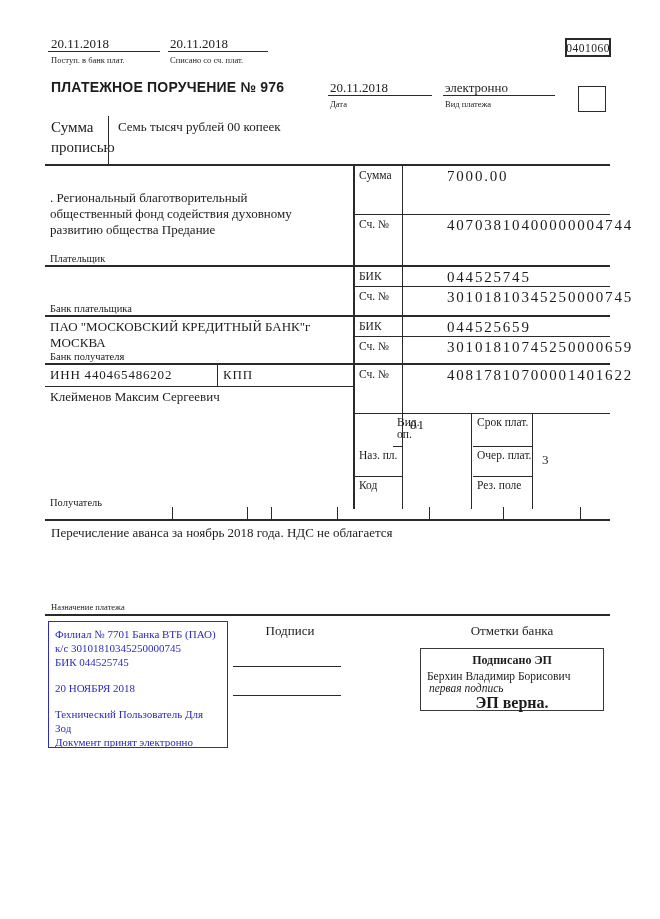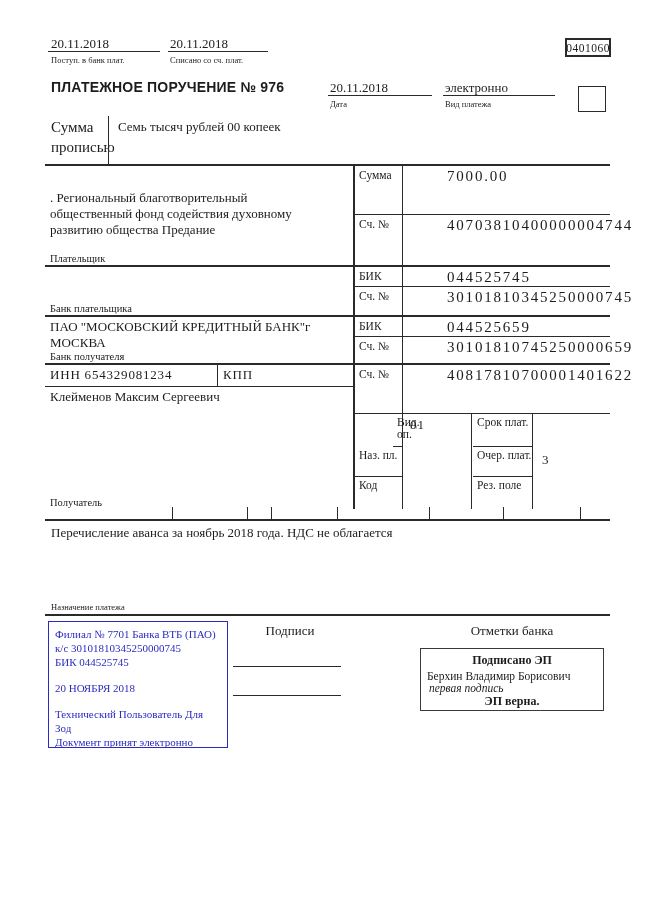--- a/index.html
+++ b/index.html
@@ -78,21 +78,21 @@
       </div>
       <div class="trow bb2" style="top:101px;height:50px;">
         <div class="bottom-label">Банк плательщика</div>
       </div>
       <div class="trow bb2" style="top:151px;height:48px;">
         <div class="cellpad field-val preline">ПАО "МОСКОВСКИЙ КРЕДИТНЫЙ БАНК"г
 МОСКВА</div>
         <div class="bottom-label">Банк получателя</div>
       </div>
       <div class="trow bb1" style="top:199px;height:22px;display:flex;">
-        <div class="cellpad num2" style="width:172px;flex:none;">ИНН 654329081234</div>
+        <div class="cellpad num2" style="width:172px;flex:none;">ИНН 440465486202</div>
         <div class="cellpad num2" style="flex:1;border-left:1px solid #2a2a2a;">КПП</div>
       </div>
       <div class="trow" style="top:221px;height:122px;">
         <div class="cellpad field-val">Клейменов Максим Сергеевич</div>
         <div class="bottom-label">Получатель</div>
       </div>
     </div>
 
     <div id="tr">
       <div class="trow rrow bb1" style="top:0;height:49px;">
@@ -177,16 +177,16 @@
 
   <div class="abs" style="left:235px;top:623px;width:110px;text-align:center;font-size:13px;">Подписи</div>
   <div class="abs uline" style="left:233px;top:666px;width:108px;"></div>
   <div class="abs uline" style="left:233px;top:695px;width:108px;"></div>
 
   <div class="abs" style="left:420px;top:623px;width:184px;text-align:center;font-size:13px;">Отметки банка</div>
   <div id="epbox">
     <div style="text-align:center;font-weight:bold;font-size:12px;">Подписано ЭП</div>
     <div style="padding-left:6px;margin-top:2px;">Берхин Владимир Борисович</div>
     <div style="padding-left:8px;font-style:italic;">первая подпись</div>
-    <div style="text-align:center;font-weight:bold;font-size:12px;">ЭП верна.</div>
+    <div style="text-align:center;font-weight:bold;font-size:16px;">ЭП верна.</div>
   </div>
 
 </div>
 
 </body></html>

